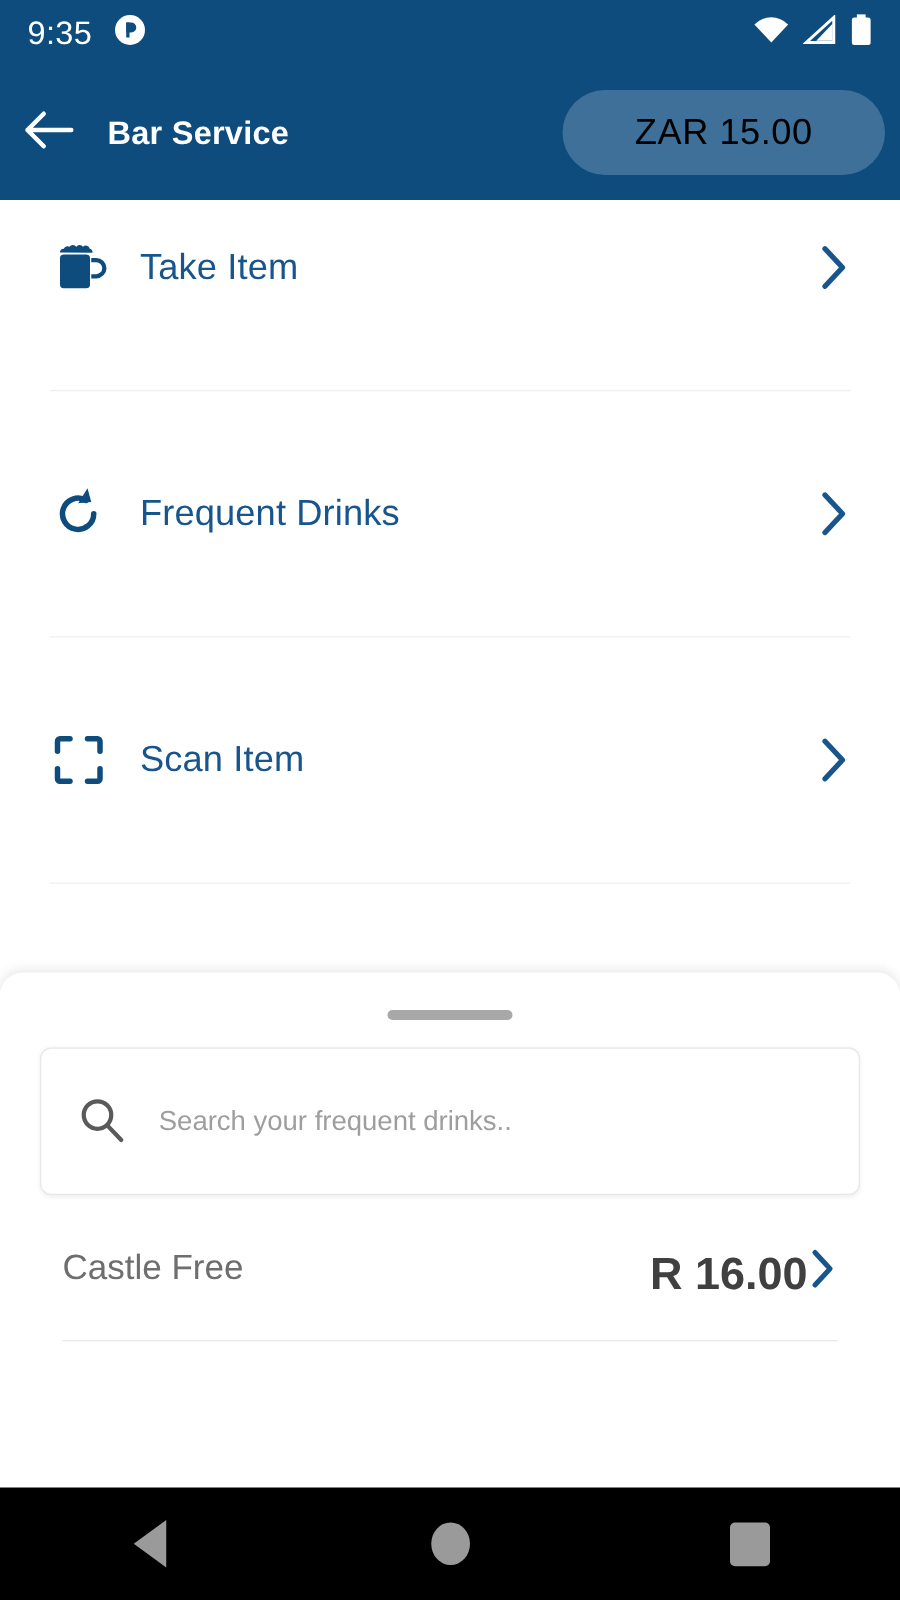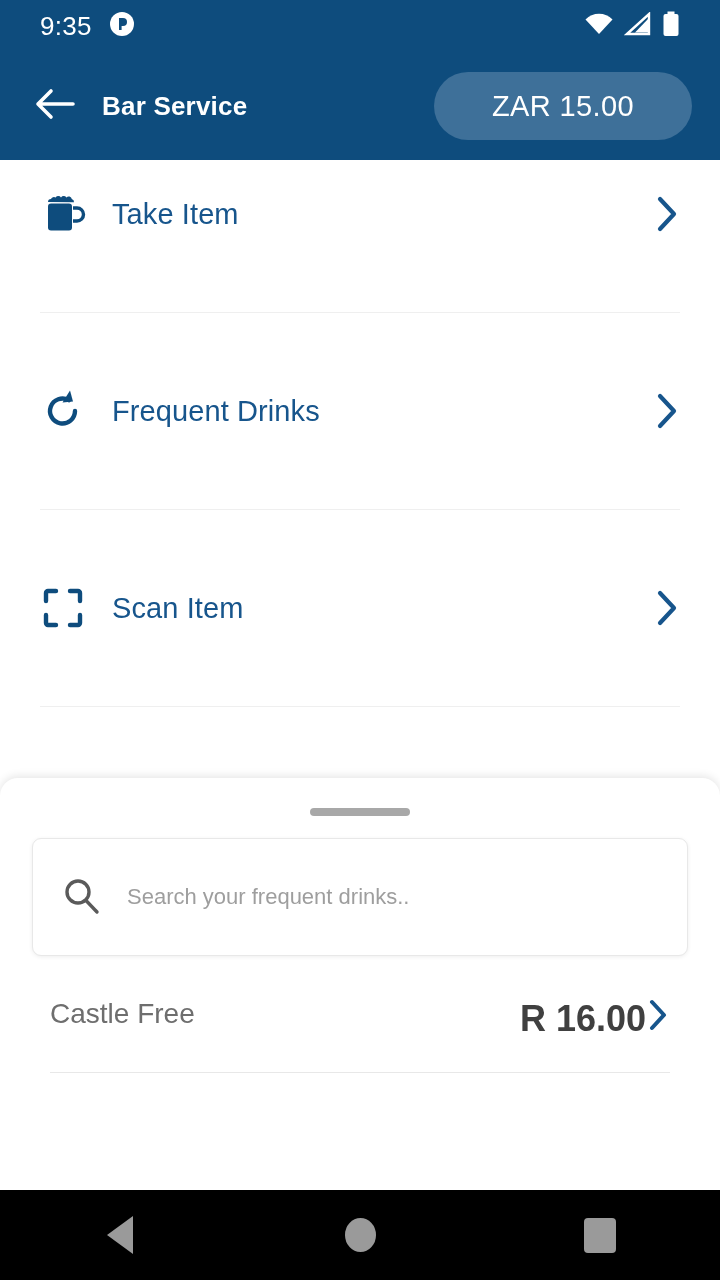--- a/index.html
+++ b/index.html
@@ -8,47 +8,47 @@
     font-family:"Liberation Sans", sans-serif;
     background:#ffffff;
     overflow:hidden;
     position:relative;
   }
 
   
   #status-bar{
     height:52px; background:#0E4C7D;
     display:flex; align-items:center;
-    padding:0 40px; color:#ffffff;
+    padding:0 22px; color:#ffffff;
   }
   #status-time{ font-size:26px; letter-spacing:.3px; }
   #status-left-icons{ display:flex; align-items:center; margin-left:16px; }
   #status-spacer{ flex:1; }
   #status-right-icons{ display:flex; align-items:center; gap:10px; }
 
   
   #app-bar{
     height:108px; background:#0E4C7D;
-    display:flex; align-items:center; padding:0 28px;
+    display:flex; align-items:center; padding:0 12px;
   }
   #back-btn{
     width:54px;height:54px;display:flex;align-items:center;justify-content:center;
     flex:0 0 auto; cursor:pointer;
   }
   #app-title{
     color:#ffffff; font-size:26px; font-weight:bold;
     margin-left:20px; letter-spacing:.2px;
   }
   #appbar-spacer{ flex:1; }
   #balance-pill{
     background:#3E7099;
     border-radius:34px;
     min-width:258px; height:68px;
     display:flex; align-items:center; justify-content:center;
-    color:#ffffff; font-size:29px; letter-spacing:.4px;
+    color:#000000; font-size:29px; letter-spacing:.4px;
     cursor:pointer;
   }
 
   
   #menu-list{ background:#ffffff; padding-top:4px; }
   .menu-row{
     height:100px;
     display:flex; align-items:center;
     padding:0 40px;
     cursor:pointer;

